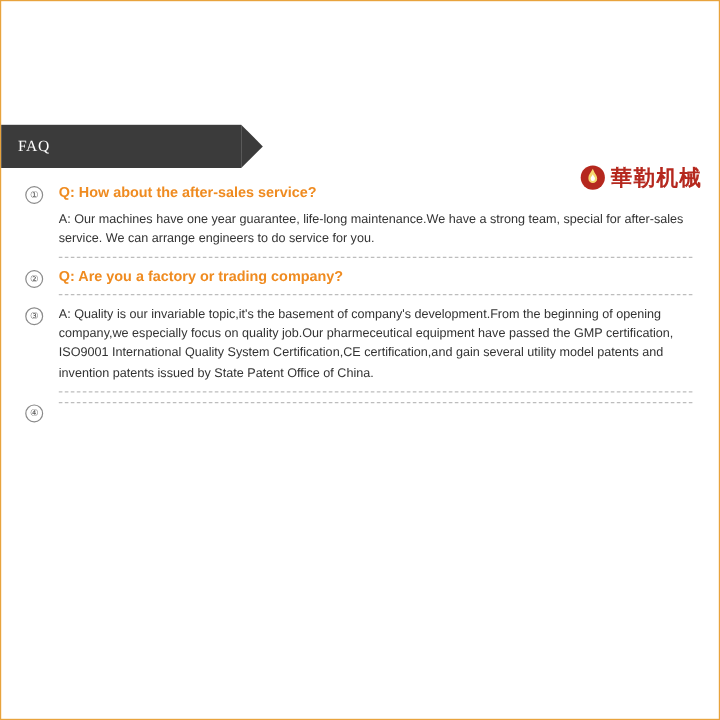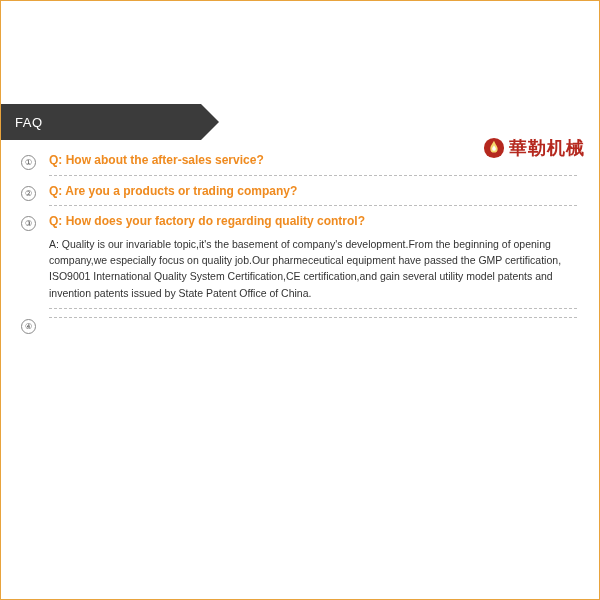--- a/index.html
+++ b/index.html
@@ -32,20 +32,21 @@
     align-items: stretch;
   }
   .header-dark {
     position: relative;
     width: 200px;
     background: #3b3b3b;
     display: flex;
     align-items: center;
     padding-left: 14px;
     box-sizing: border-box;
+    font-family: Liberation Serif, serif;
   }
   .header-dark::after {
     content: "";
     position: absolute;
     right: -18px;
     top: 0;
     width: 0;
     height: 0;
     border-top: 18px solid transparent;
     border-bottom: 18px solid transparent;
@@ -150,32 +151,32 @@
         <span class="logo-text">華勒机械</span>
       </div>
     </div>
   </div>
 
   <div class="faq-list">
 
     <div class="faq-item">
       <span class="faq-num">①</span>
       <p class="faq-q">Q: How about the after-sales service?</p>
+      <p class="faq-a">A: Our machines have one year guarantee, life-long maintenance.We have a strong team, special for after-sales service. We can arrange engineers to do service for you.</p>
       <div class="divider"></div>
     </div>
 
     <div class="faq-item">
       <span class="faq-num">②</span>
-      <p class="faq-q">Q: Are you a products or trading company?</p>
+      <p class="faq-q">Q: Are you a factory or trading company?</p>
       <div class="divider"></div>
     </div>
 
     <div class="faq-item">
       <span class="faq-num">③</span>
-      <p class="faq-q">Q: How does your factory do regarding quality control?</p>
       <p class="faq-a">A: Quality is our invariable topic,it's the basement of company's development.From the beginning of opening company,we especially focus on quality job.Our pharmeceutical equipment have passed the GMP certification, ISO9001 International Quality System Certification,CE certification,and gain several utility model patents and invention patents issued by State Patent Office of China.</p>
       <div class="divider"></div>
     </div>
 
     <div class="faq-item">
       <span class="faq-num">④</span>
       <div class="divider"></div>
     </div>
 
   </div>

